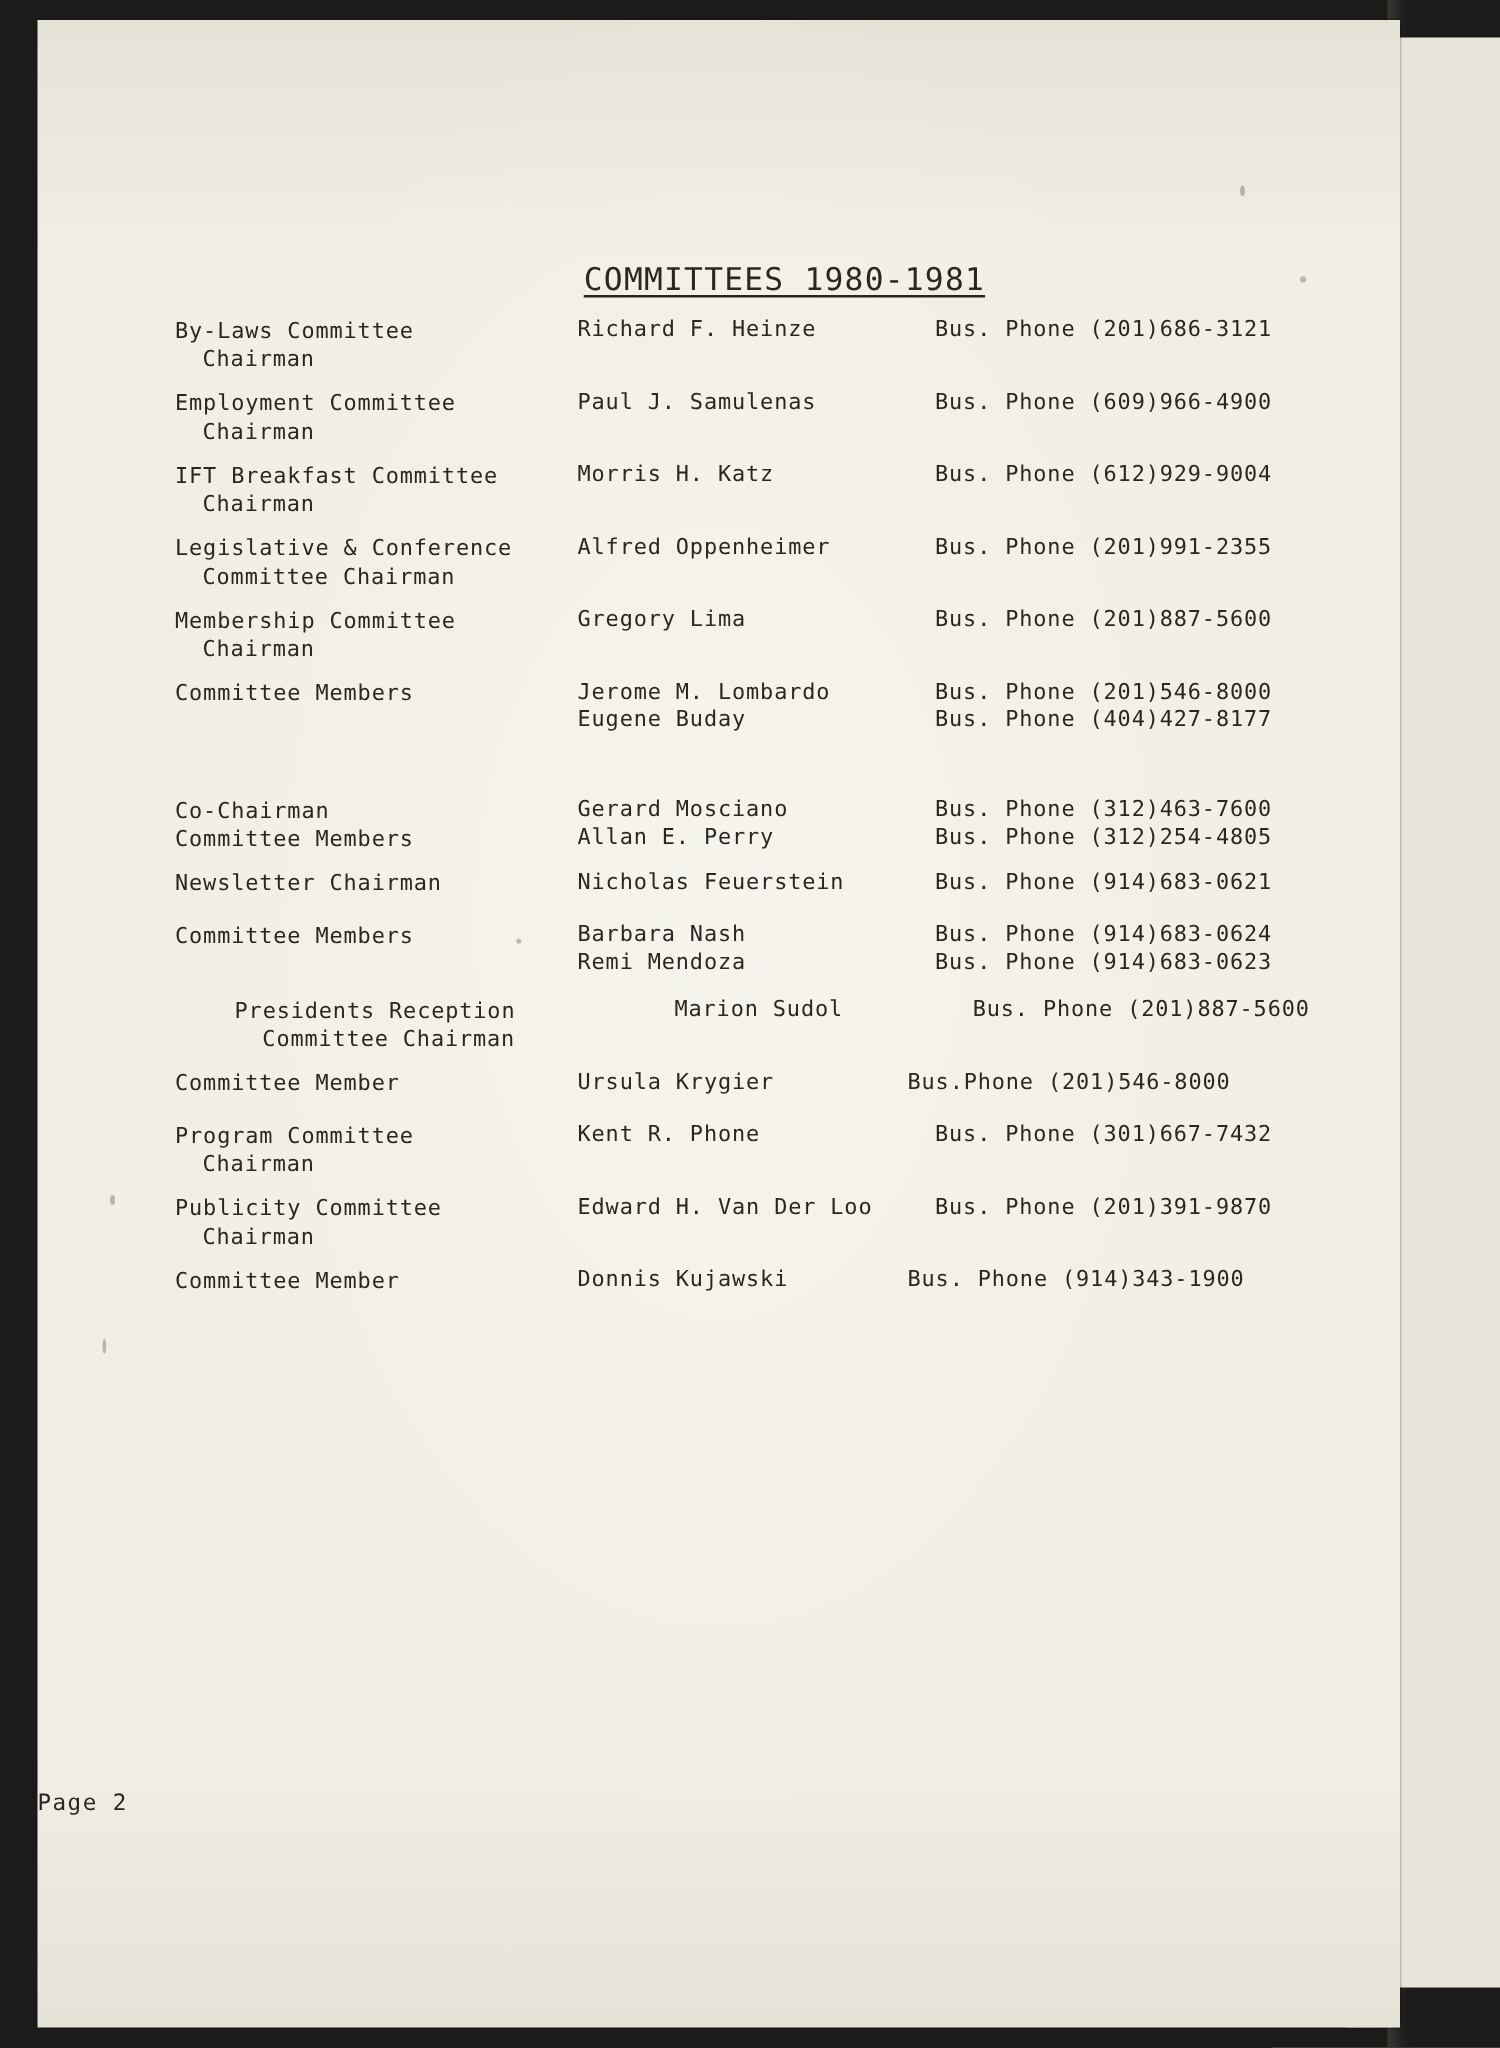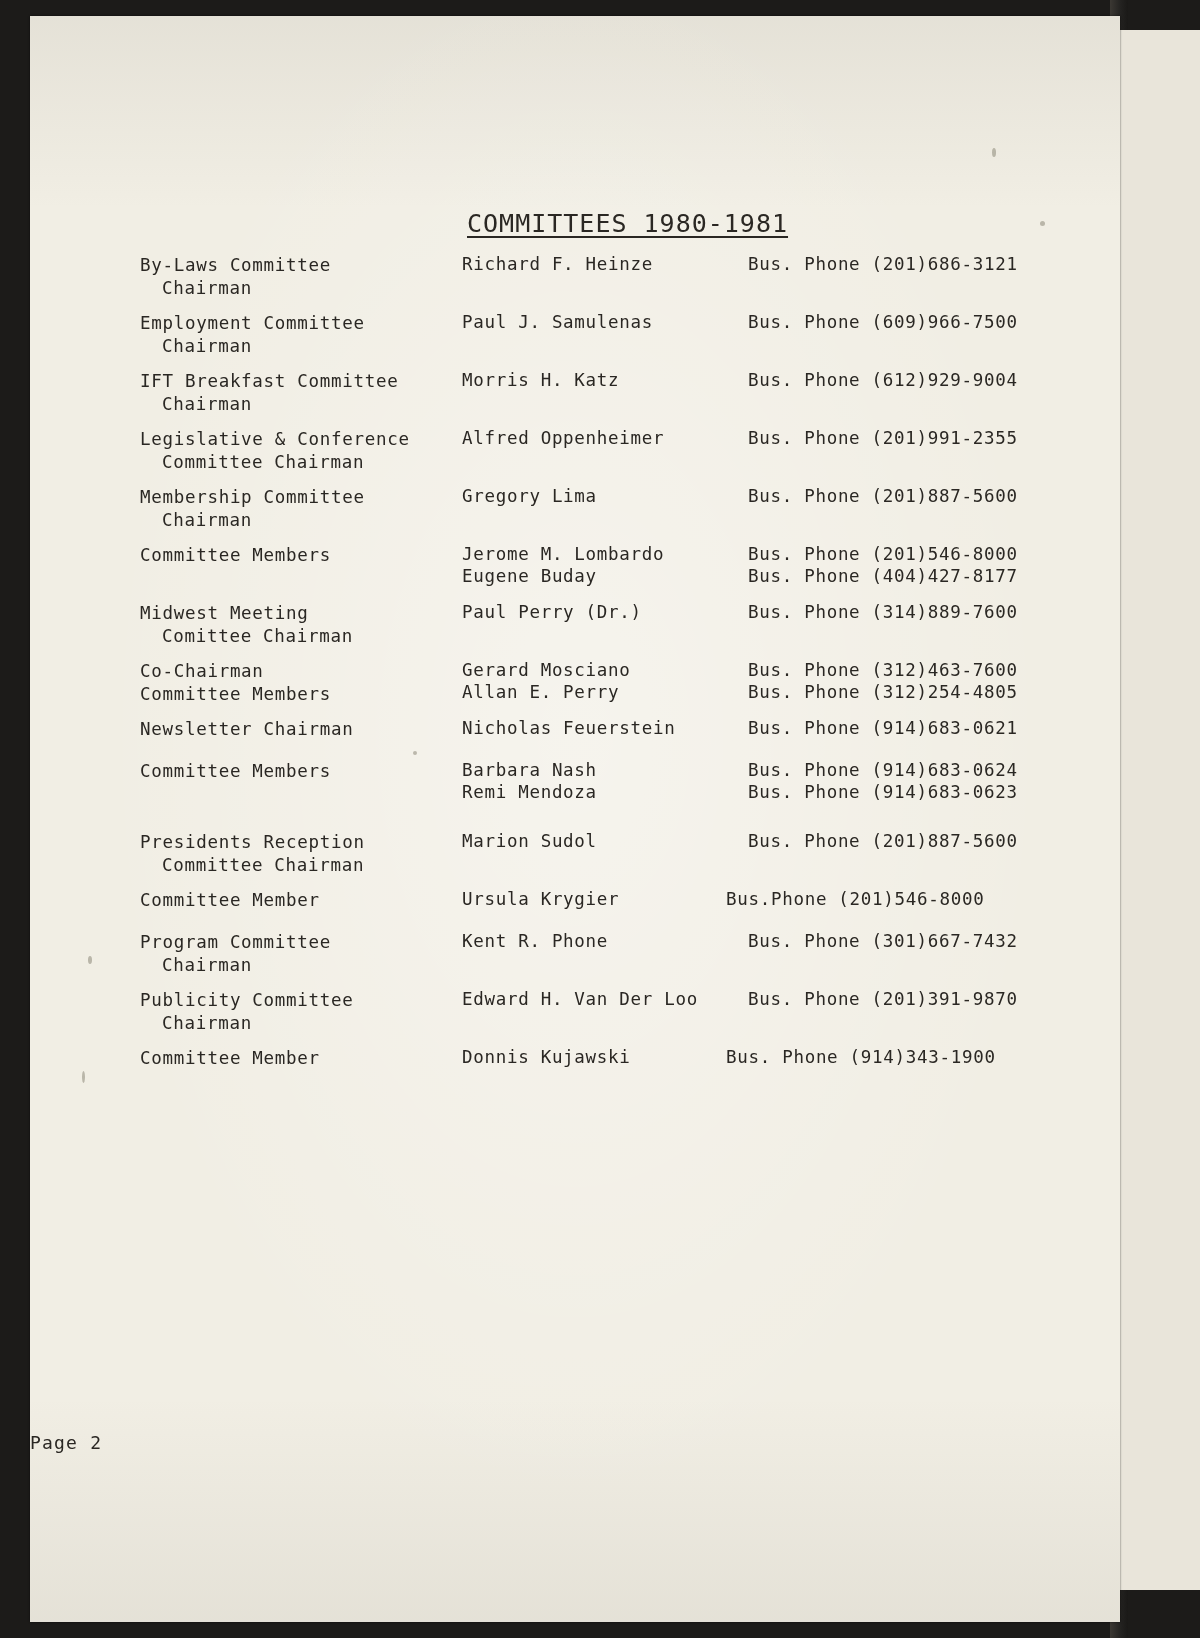--- a/index.html
+++ b/index.html
@@ -179,21 +179,21 @@
             <div class="person">Richard F. Heinze</div>
             <div class="phone">Bus. Phone (201)686-3121</div>
           </div>
           <div class="subrow"></div>
         </div>
 
         <div class="row">
           <div class="subrow">
             <div class="role"><span>Employment Committee</span><span class="indent">Chairman</span></div>
             <div class="person">Paul J. Samulenas</div>
-            <div class="phone">Bus. Phone (609)966-7500</div>
+            <div class="phone">Bus. Phone (609)966-4900</div>
           </div>
           <div class="subrow"></div>
         </div>
 
         <div class="row">
           <div class="subrow">
             <div class="role"><span>IFT Breakfast Committee</span><span class="indent">Chairman</span></div>
             <div class="person">Morris H. Katz</div>
             <div class="phone">Bus. Phone (612)929-9004</div>
           </div>
@@ -224,25 +224,20 @@
             <div class="person">Jerome M. Lombardo</div>
             <div class="phone">Bus. Phone (201)546-8000</div>
           </div>
           <div class="subrow">
             <div class="person">Eugene Buday</div>
             <div class="phone">Bus. Phone (404)427-8177</div>
           </div>
         </div>
 
         <div class="row">
-          <div class="subrow">
-            <div class="role"><span>Midwest Meeting</span><span class="indent">Comittee Chairman</span></div>
-            <div class="person">Paul Perry (Dr.)</div>
-            <div class="phone">Bus. Phone (314)889-7600</div>
-          </div>
           <div class="subrow"></div>
         </div>
 
         <div class="row">
           <div class="subrow">
             <div class="role"><span>Co-Chairman</span><span style="display:block">Committee Members</span></div>
             <div class="person">Gerard Mosciano</div>
             <div class="phone">Bus. Phone (312)463-7600</div>
           </div>
           <div class="subrow">
@@ -264,21 +259,21 @@
             <div class="role"><span>Committee Members</span></div>
             <div class="person">Barbara Nash</div>
             <div class="phone">Bus. Phone (914)683-0624</div>
           </div>
           <div class="subrow">
             <div class="person">Remi Mendoza</div>
             <div class="phone">Bus. Phone (914)683-0623</div>
           </div>
         </div>
 
-        <div class="row" style="margin-top:27px;">
+        <div class="row" style="margin-top:16px;text-align:center;">
           <div class="subrow">
             <div class="role"><span>Presidents Reception</span><span class="indent">Committee Chairman</span></div>
             <div class="person">Marion Sudol</div>
             <div class="phone">Bus. Phone (201)887-5600</div>
           </div>
           <div class="subrow"></div>
         </div>
 
         <div class="row" style="margin-bottom:20px;">
           <div class="subrow">

